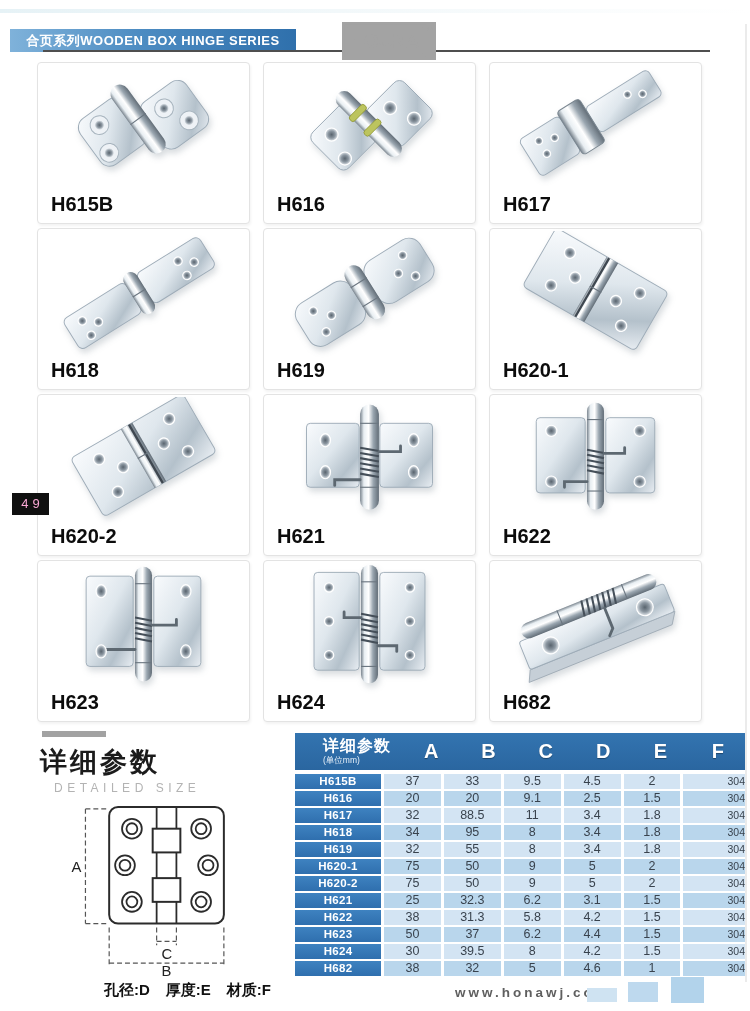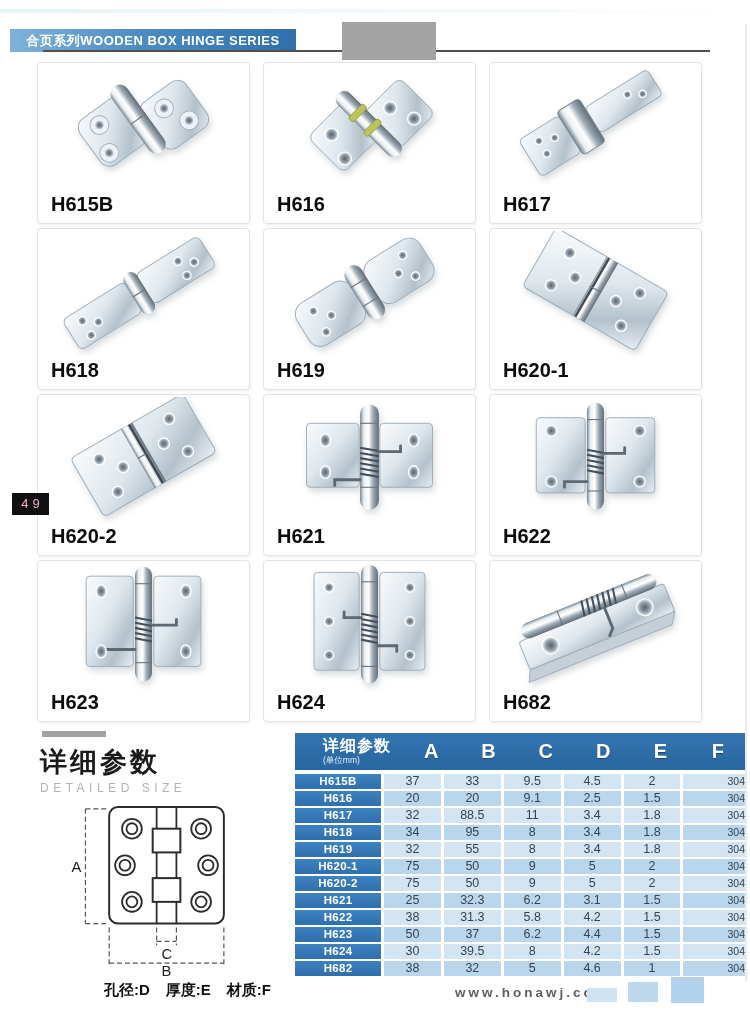--- a/index.html
+++ b/index.html
@@ -27,21 +27,21 @@
     filter:drop-shadow(2px 4px 3px rgba(40,60,80,.18));}
   .plabel{position:absolute;left:13px;bottom:7px;font-size:20px;font-weight:bold;color:#0c0c0c;}
   
   .badge{position:absolute;left:12px;top:493px;width:37px;height:22px;background:#101010;
     color:#f9a8d4;font-size:13px;font-weight:normal;letter-spacing:4px;text-align:center;
     line-height:22px;text-indent:4px;}
   
   .sizesec{position:absolute;left:40px;top:731px;width:252px;}
   .graybar{width:64px;height:6px;background:#a2a2a2;margin-left:2px;}
   .sz-cn{margin-top:7px;font-size:27px;font-weight:bold;color:#1b1b1b;letter-spacing:3px;}
-  .sz-en{font-size:12px;color:#b3b3b3;letter-spacing:4.5px;margin-top:1px;}
+  .sz-en{font-size:12px;color:#b3b3b3;letter-spacing:4.5px;margin-top:1px;margin-left:14px;}
   .diagram{margin:6px 0 0 26px;width:205px;height:176px;}
   .legend{margin:0 0 0 64px;display:flex;gap:16px;font-size:15px;font-weight:bold;color:#111;}
   
   .ptable{position:absolute;left:295px;top:733px;width:450px;}
   .thead{display:grid;grid-template-columns:86px repeat(6,1fr);column-gap:3px;height:37px;
     background:linear-gradient(180deg,#3374b0,#2a66a0);color:#fff;align-items:center;padding-left:20px;}
   .ttitle{padding-left:8px;line-height:1;}
   .ttitle .t1{font-size:16px;font-weight:bold;letter-spacing:1px;}
   .ttitle .t2{font-size:8.5px;margin-top:2px;color:#e9f2fa;}
   .thl{text-align:center;font-size:20px;font-weight:bold;text-shadow:0 1px 1px rgba(0,0,0,.35);}

